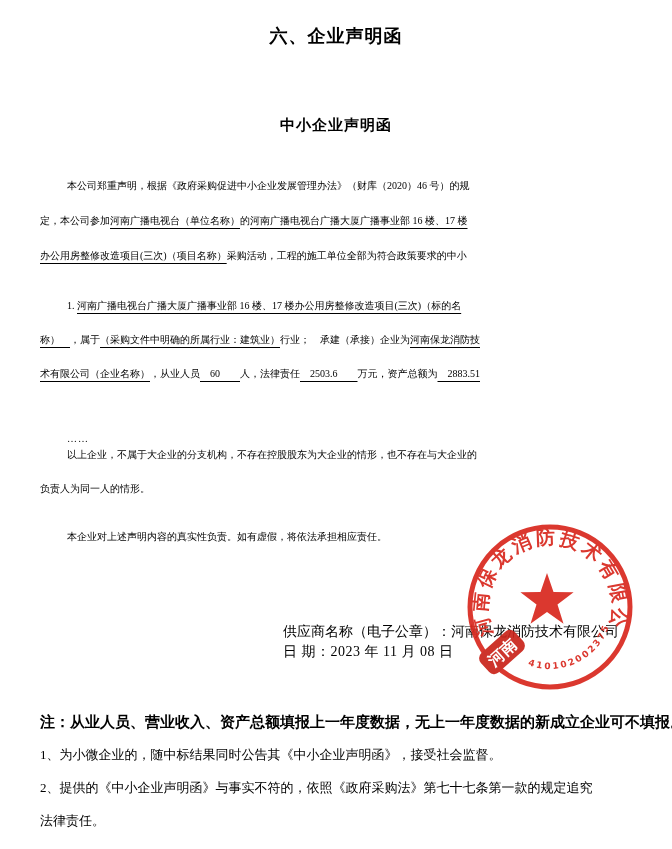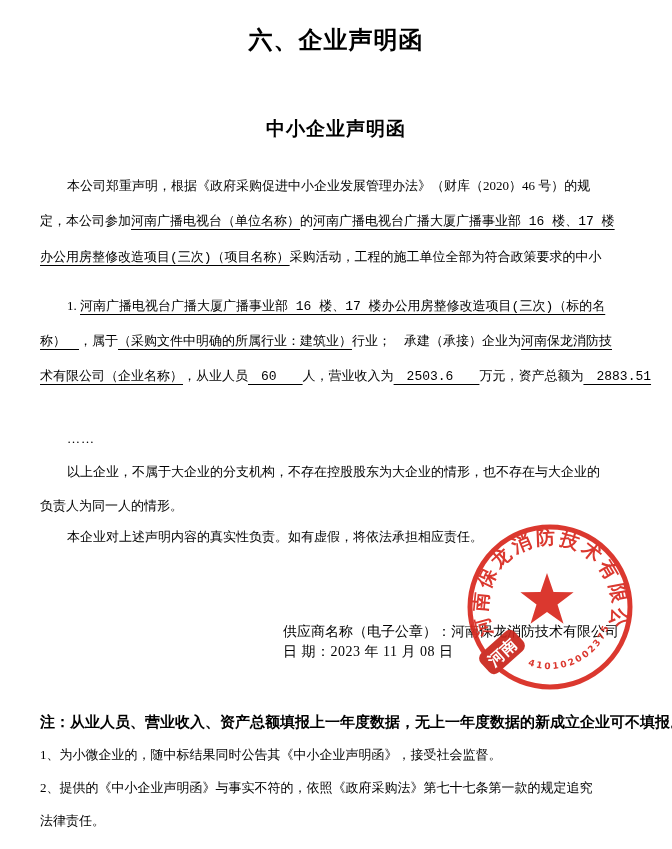--- a/index.html
+++ b/index.html
@@ -6,38 +6,38 @@
   .page{
     position:relative;
     width:672px;height:849px;
     background:#ffffff;
     font-family:"Liberation Serif","DejaVu Serif",serif;
     color:#000;
     overflow:hidden;
   }
   .doc-title{
     position:absolute;top:24px;left:0;width:672px;
-    text-align:center;font-size:24px;font-weight:bold;
+    text-align:center;font-size:18px;font-weight:bold;
     letter-spacing:1px;
   }
   .doc-subtitle{
     position:absolute;top:116px;left:0;width:672px;
-    text-align:center;font-size:19px;font-weight:bold;
+    text-align:center;font-size:15px;font-weight:bold;
     letter-spacing:1px;
   }
   .block{position:absolute;left:40px;width:605px;}
-  .line{line-height:34px;font-size:13px;white-space:nowrap;}
+  .line{line-height:34px;font-size:10px;white-space:nowrap;}
   #p1 .line{line-height:35px;}
   .indent{padding-left:27px;}
-  .u{text-decoration:underline;text-underline-offset:4px;text-decoration-thickness:1px;font-family:Liberation Mono, monospace;}
+  .u{text-decoration:underline;text-underline-offset:4px;text-decoration-thickness:1px;}
   #p1{top:168px;}
   #item1{top:289px;}
   #dots{top:426px;}
   #dots .line{line-height:26px;letter-spacing:1px;}
-  #p2{top:455px;}
+  #p2{top:438px;}
   #p3{top:520px;}
   .signature{position:absolute;left:283px;top:622px;font-size:14px;}
   .sig-line{line-height:20px;white-space:nowrap;}
   .sig-line.date{letter-spacing:.5px;}
   .seal{
     position:absolute;left:462px;top:519px;width:176px;height:176px;
     opacity:.92;pointer-events:none;
   }
   .notes{position:absolute;left:40px;top:706px;width:625px;}
   .note-line{line-height:33px;font-size:13px;white-space:nowrap;}
@@ -55,21 +55,21 @@
   <div class="doc-subtitle">中小企业声明函</div>
 
   <div id="p1" class="block">
       <div class="line indent"><span>本公司郑重声明，根据《政府采购促进中小企业发展管理办法》（财库（2020）46 号）的规</span></div>
       <div class="line"><span>定，本公司参加</span><span class="u">河南广播电视台（单位名称）</span><span>的</span><span class="u">河南广播电视台广播大厦广播事业部 16 楼、17 楼</span></div>
       <div class="line"><span class="u">办公用房整修改造项目(三次)（项目名称）</span><span>采购活动，工程的施工单位全部为符合政策要求的中小</span></div>
     </div>
   <div id="item1" class="block">
       <div class="line indent"><span>1. </span><span class="u">河南广播电视台广播大厦广播事业部 16 楼、17 楼办公用房整修改造项目(三次)（标的名</span></div>
       <div class="line"><span class="u">称）　</span><span>，属于</span><span class="u">（采购文件中明确的所属行业：建筑业）</span><span>行业；　承建（承接）企业为</span><span class="u">河南保龙消防技</span></div>
-      <div class="line"><span class="u">术有限公司（企业名称）</span><span>，从业人员</span><span class="u">　60　　</span><span>人，营业收入为</span><span class="u">　2503.6　　</span><span>万元，资产总额为</span><span class="u">　2883.51</span></div>
+      <div class="line"><span class="u">术有限公司（企业名称）</span><span>，从业人员</span><span class="u">　60　　</span><span>人，法律责任</span><span class="u">　2503.6　　</span><span>万元，资产总额为</span><span class="u">　2883.51</span></div>
     </div>
   <div id="dots" class="block">
       <div class="line indent"><span>……</span></div>
     </div>
   <div id="p2" class="block">
       <div class="line indent"><span>以上企业，不属于大企业的分支机构，不存在控股股东为大企业的情形，也不存在与大企业的</span></div>
       <div class="line"><span>负责人为同一人的情形。</span></div>
     </div>
   <div id="p3" class="block">
       <div class="line indent"><span>本企业对上述声明内容的真实性负责。如有虚假，将依法承担相应责任。</span></div>

